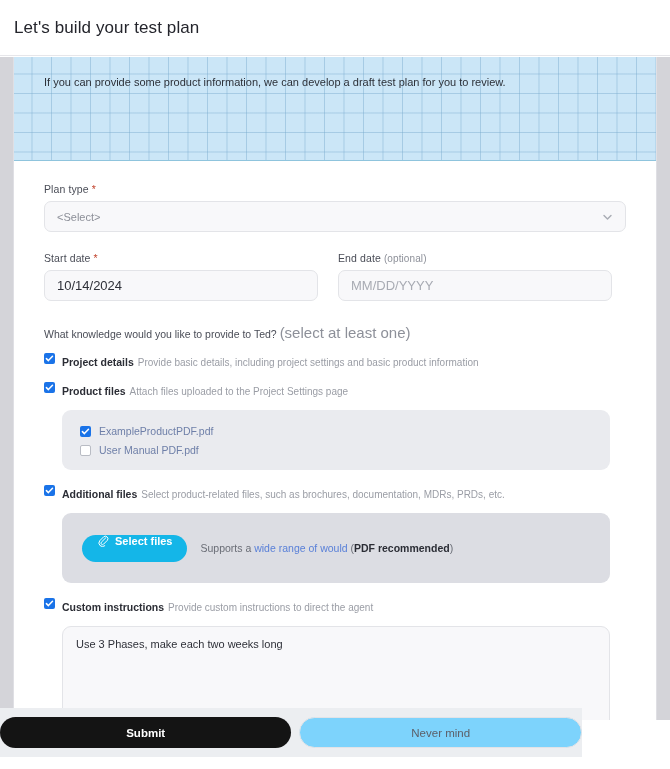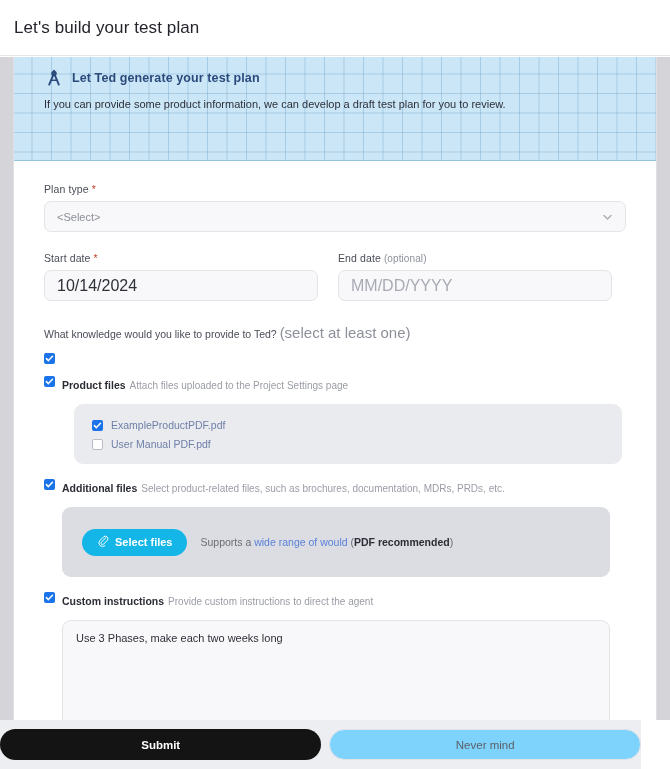--- a/index.html
+++ b/index.html
@@ -142,21 +142,21 @@
   }
   .col { width: 274px; }
   .text-input {
     height: 31px;
     border: 1px solid #e3e4e8;
     border-radius: 7px;
     background: #f8f8fa;
     display: flex;
     align-items: center;
     padding: 0 12px;
-    font-size: 16px;
+    font-size: 13px;
     color: #2e3038;
     cursor: text;
   }
   .text-input.ph { color: #a8abb3; }
 
   .question {
     margin-top: 23px;
     font-size: 10.5px;
     color: #4a4d57;
   }
@@ -185,21 +185,21 @@
     color: #2b2d35;
   }
   .cb-desc {
     font-size: 10px;
     color: #9a9da5;
     margin-left: 4px;
   }
 
   .file-panel {
     margin-top: 11px;
-    margin-left: 30px;
+    margin-left: 18px;
     width: 548px;
     background: #eaebef;
     border-radius: 9px;
     padding: 11px 0 11px 18px;
   }
   .file-row {
     display: flex;
     align-items: center;
     gap: 8px;
     height: 19px;
@@ -216,21 +216,20 @@
     width: 548px;
     height: 70px;
     background: #dcdde3;
     border-radius: 9px;
     display: flex;
     align-items: center;
     padding-left: 20px;
   }
   .select-files-btn {
     display: inline-flex;
-    align-items: center;
     gap: 6px;
     height: 27px;
     padding: 0 15px;
     border-radius: 14px;
     background: #14b6e8;
     color: #ffffff;
     font-size: 11px;
     font-weight: bold;
     border: none;
     cursor: pointer;
@@ -255,22 +254,22 @@
     padding: 11px 13px;
     font-size: 11px;
     color: #2e3038;
     cursor: text;
     overflow: hidden;
   }
 
   
   .footer {
     position: absolute;
-    left: 0; bottom: 0;
-    width: 641px; height: 49px;
+    left: 0; bottom: 12px;
+    width: 582px; height: 49px;
     background: #eceef1;
     display: flex;
     align-items: center;
     justify-content: center;
     gap: 8px;
   }
   .btn-primary {
     width: 324px; height: 31px;
     border-radius: 16px;
     background: #141414;
@@ -299,32 +298,20 @@
   <div class="page-title">Let's build your test plan</div>
 </div>
 
 <div class="scroll-area">
   <div class="scroll-gutter-left"></div>
   <div class="scroll-gutter-right"></div>
 
   <div class="sheet">
 
     <div class="promo">
-      <div class="promo-head">
-        <span class="promo-icon">
-          <svg width="20" height="20" viewBox="0 0 20 20">
-            <path d="M10 2.6 L10 6.4" stroke="#2b4a7c" stroke-width="1.9" stroke-linecap="round" fill="none"></path>
-            <circle cx="10" cy="5.4" r="1.9" fill="none" stroke="#2b4a7c" stroke-width="1.7"></circle>
-            <path d="M9.2 7.2 L5.2 16.6" stroke="#2b4a7c" stroke-width="1.9" stroke-linecap="round" fill="none"></path>
-            <path d="M10.8 7.2 L14.8 16.6" stroke="#2b4a7c" stroke-width="1.9" stroke-linecap="round" fill="none"></path>
-            <path d="M7.3 12.2 L12.7 12.2" stroke="#2b4a7c" stroke-width="1.5" stroke-linecap="round" fill="none"></path>
-          </svg>
-        </span>
-        <span class="promo-title">Let Ted generate your test plan</span>
-      </div>
       <div class="promo-sub">If you can provide some product information, we can develop a draft test plan for you to review.</div>
     </div>
 
     <div class="form">
 
       <div class="field-label">
         <span>Plan type</span>
         <span class="req">*</span>
       </div>
       <div class="select-box">
@@ -357,20 +344,23 @@
         <span>What knowledge would you like to provide to Ted?</span>
         <span class="hint">(select at least one)</span>
       </div>
 
       <div class="cbrow">
         <span class="cb">
           <svg width="9" height="9" viewBox="0 0 9 9">
               <path d="M1.4 4.6 L3.4 6.6 L7.5 2.3" fill="none" stroke="#fff" stroke-width="1.5" stroke-linecap="round" stroke-linejoin="round"></path>
             </svg>
         </span>
+        <span>
+          <span class="cb-strong">Project details</span><span class="cb-desc">Provide basic details, including project settings and basic product information</span>
+        </span>
       </div>
 
       <div class="cbrow">
         <span class="cb">
           <svg width="9" height="9" viewBox="0 0 9 9">
               <path d="M1.4 4.6 L3.4 6.6 L7.5 2.3" fill="none" stroke="#fff" stroke-width="1.5" stroke-linecap="round" stroke-linejoin="round"></path>
             </svg>
         </span>
         <span>
           <span class="cb-strong">Product files</span><span class="cb-desc">Attach files uploaded to the Project Settings page</span>

